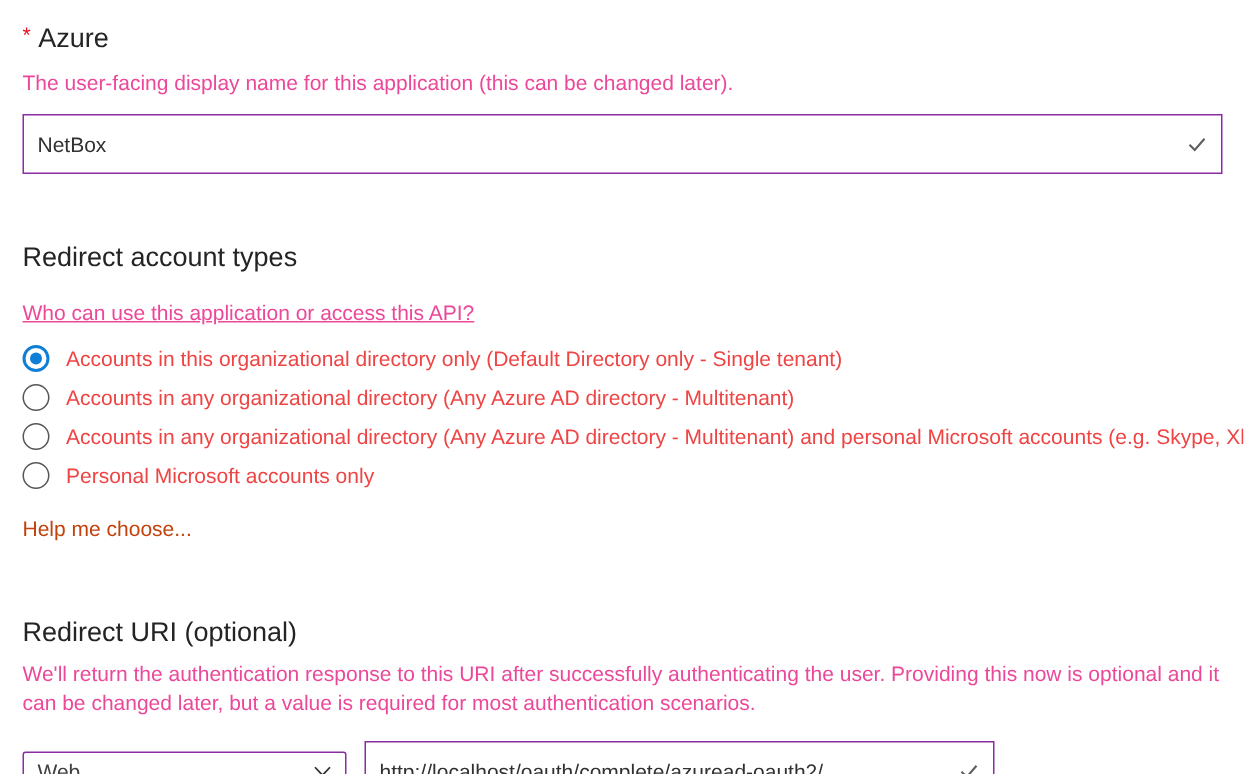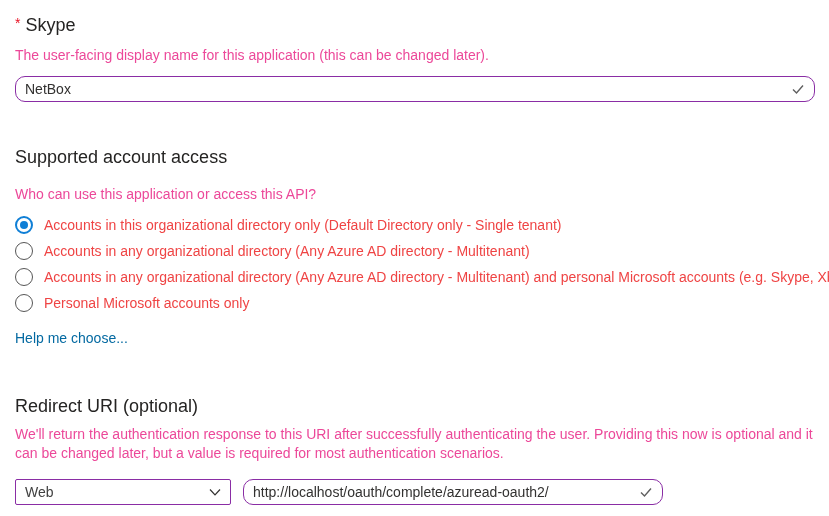--- a/index.html
+++ b/index.html
@@ -34,24 +34,24 @@
   .body-text {
     font-size: 14px;
     line-height: 19px;
     color: #ec4899;
     margin: 0;
   }
   .name-desc { margin-top: 10px; }
   .text-field {
     box-sizing: border-box;
     width: 800px;
-    height: 26px;
+    height: 40px;
     margin-top: 11px;
     border: 1px solid #8A2DA5;
-    border-radius: 10px;
+    border-radius: 0;
     display: flex;
     background: #fff;
   }
   .text-field input {
     flex: 1;
     border: none;
     outline: none;
     font-family: "Liberation Sans", "DejaVu Sans", sans-serif;
     font-size: 14px;
     color: #323130;
@@ -59,21 +59,21 @@
     background: transparent;
     min-width: 0;
   }
   .field-icon {
     flex: none;
     display: flex;
     align-items: center;
     padding-right: 8px;
   }
   .accounts-title { margin-top: 44px; }
-  .question { margin-top: 17px; }
+  .question { margin-top: 17px; text-decoration: underline; }
   .radio-group { margin-top: 8px; }
   .radio-row {
     display: flex;
     align-items: center;
     height: 26px;
     cursor: pointer;
   }
   .radio {
     box-sizing: border-box;
     width: 18px;
@@ -100,21 +100,21 @@
     font-size: 14px;
     color: #ef4444;
     margin-left: 11px;
     white-space: nowrap;
   }
   .help-link {
     display: inline-block;
     margin-top: 14px;
     font-size: 14px;
     line-height: 17px;
-    color: #0369a1;
+    color: #c2410c;
     text-decoration: none;
     cursor: pointer;
   }
   .redirect-title { margin-top: 48px; }
   .redirect-desc {
     margin-top: 8px;
     width: 800px;
   }
   .controls-row {
     display: flex;
@@ -143,35 +143,35 @@
     margin-top: 0;
     margin-left: 12px;
   }
 </style>
 </head>
 <body>
 
 <div class="page">
 
   
-  <h2 class="section-title"><span class="required-marker">*</span><span>Skype</span></h2>
+  <h2 class="section-title"><span class="required-marker">*</span><span>Azure</span></h2>
 
   <p class="body-text name-desc">The user-facing display name for this application (this can be changed later).</p>
 
   <div class="text-field">
     <input type="text" value="NetBox" style="">
     <span class="field-icon">
       <svg width="16" height="16" viewBox="0 0 16 16">
         <polyline points="3,8.5 6.5,12 13,4.5" fill="none" stroke="#5f5f5f" stroke-width="1.4"></polyline>
       </svg>
     </span>
   </div>
 
   
-  <h2 class="section-title accounts-title">Supported account access</h2>
+  <h2 class="section-title accounts-title">Redirect account types</h2>
 
   <p class="body-text question">Who can use this application or access this API?</p>
 
   <div class="radio-group">
     <div class="radio-row">
       <span class="radio checked"></span>
       <span class="radio-label">Accounts in this organizational directory only (Default Directory only - Single tenant)</span>
     </div>
     <div class="radio-row">
       <span class="radio"></span>

